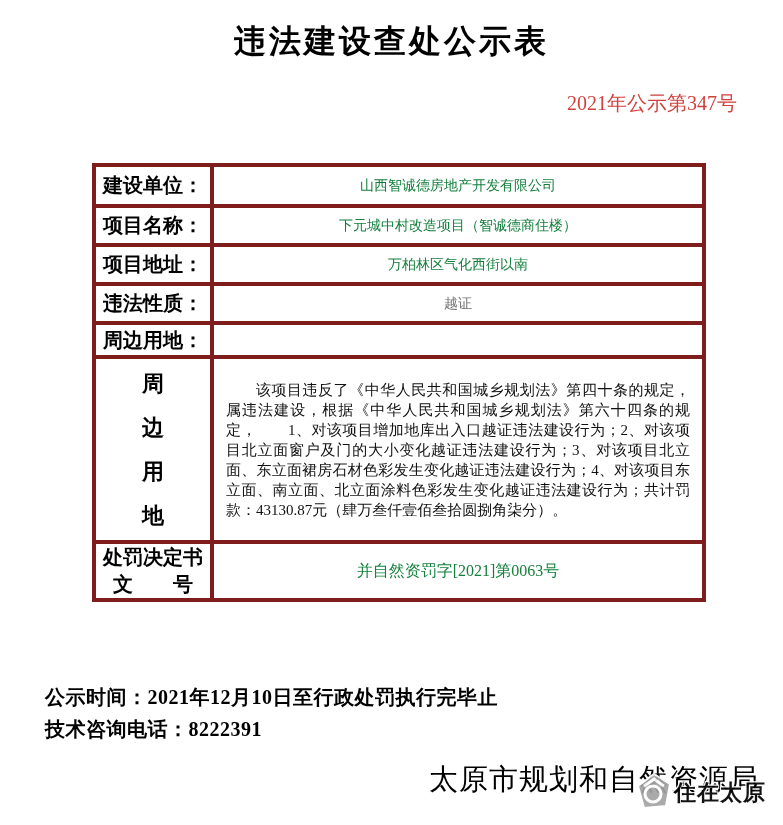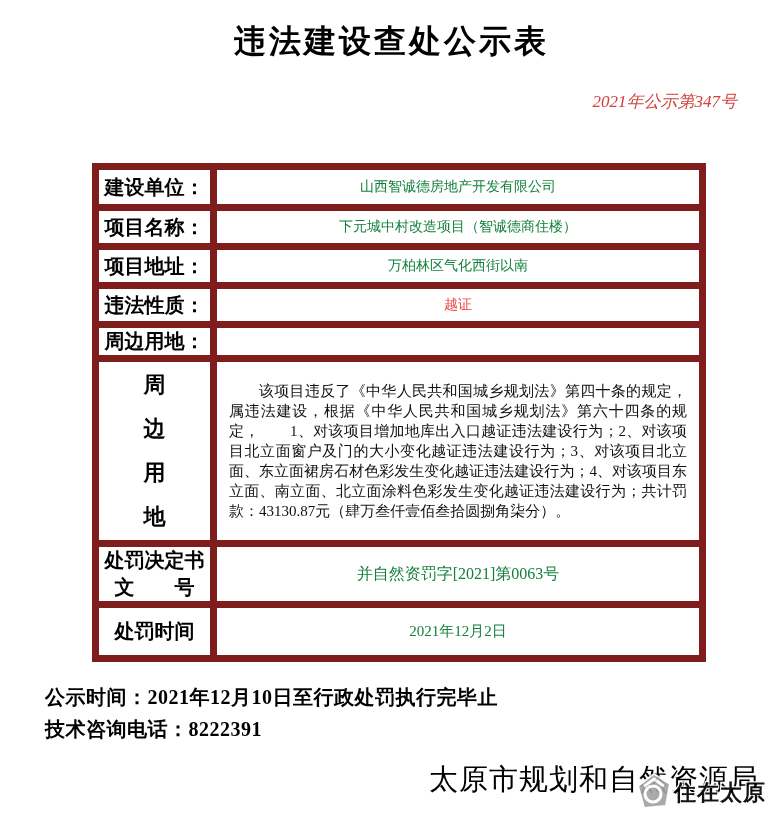--- a/index.html
+++ b/index.html
@@ -6,28 +6,27 @@
   body {
     width:783px; height:825px; position:relative; overflow:hidden;
     font-family:"Liberation Serif","DejaVu Serif",serif; color:#000;
   }
   .title {
     margin-top:20px; text-align:center; font-size:32px; font-weight:bold;
     letter-spacing:3px; font-family:"Liberation Sans","DejaVu Sans",sans-serif;
   }
   .notice-no {
     margin-top:26px; margin-right:46px; text-align:right;
-    font-size:17px;
-    font-style:italic;
+    font-size:20px;
   }
   table.notice-table {
     position:absolute; left:92px; top:163px; width:614px;
     border-collapse:collapse; table-layout:fixed;
   }
-  .notice-table td { border:7px solid #7f1d1d; padding:0; vertical-align:middle; background:#fff; }
+  .notice-table td { border:4px solid #7f1d1d; padding:0; vertical-align:middle; background:#fff; }
   .notice-table col.c-label { width:118px; }
   .label-cell {
     font-weight:bold; font-size:20px; text-align:center;
     font-family:"Liberation Serif","DejaVu Serif",serif;
   }
   .value-cell { text-align:center; font-size:14px; color:#15803d; }
   .penalty-cell { vertical-align:middle;border-radius:14px; }
   .penalty-text {
     font-size:15px; line-height:20px; text-align:justify;
     padding:6px 12px 6px 12px; text-indent:2em; color:#111;
@@ -77,21 +76,21 @@
   <tr style="height:39px;">
     <td class="label-cell">项目名称：</td>
     <td class="value-cell">下元城中村改造项目（智诚德商住楼）</td>
   </tr>
   <tr style="height:39px;">
     <td class="label-cell">项目地址：</td>
     <td class="value-cell">万柏林区气化西街以南</td>
   </tr>
   <tr style="height:39px;">
     <td class="label-cell">违法性质：</td>
-    <td class="value-cell" style="color:#ef4444;">越证</td>
+    <td class="value-cell" style="color:#737373;">越证</td>
   </tr>
   <tr style="height:34px;">
     <td class="label-cell">周边用地：</td>
     <td class="value-cell"></td>
   </tr>
   <tr style="height:185px;">
     <td class="label-cell">
       <div class="v-label">周边用地</div>
     </td>
     <td class="penalty-cell">
@@ -99,24 +98,20 @@
     </td>
   </tr>
   <tr style="height:55px;">
     <td class="label-cell">
       <div class="label-two-line">
         <div class="l1">处罚决定书</div>
         <div class="l2">文　　号</div>
       </div>
     </td>
     <td class="value-cell" style="font-size:16px;">并自然资罚字[2021]第0063号</td>
-  </tr>
-  <tr style="height:54px;">
-    <td class="label-cell">处罚时间</td>
-    <td class="value-cell" style="font-size:15px;">2021年12月2日</td>
   </tr>
 </tbody>
   </table>
 
 <div class="footer-lines">
   <div>公示时间：2021年12月10日至行政处罚执行完毕止</div>
   <div>技术咨询电话：8222391</div>
 </div>
 
 <div class="agency">太原市规划和自然资源局</div>

